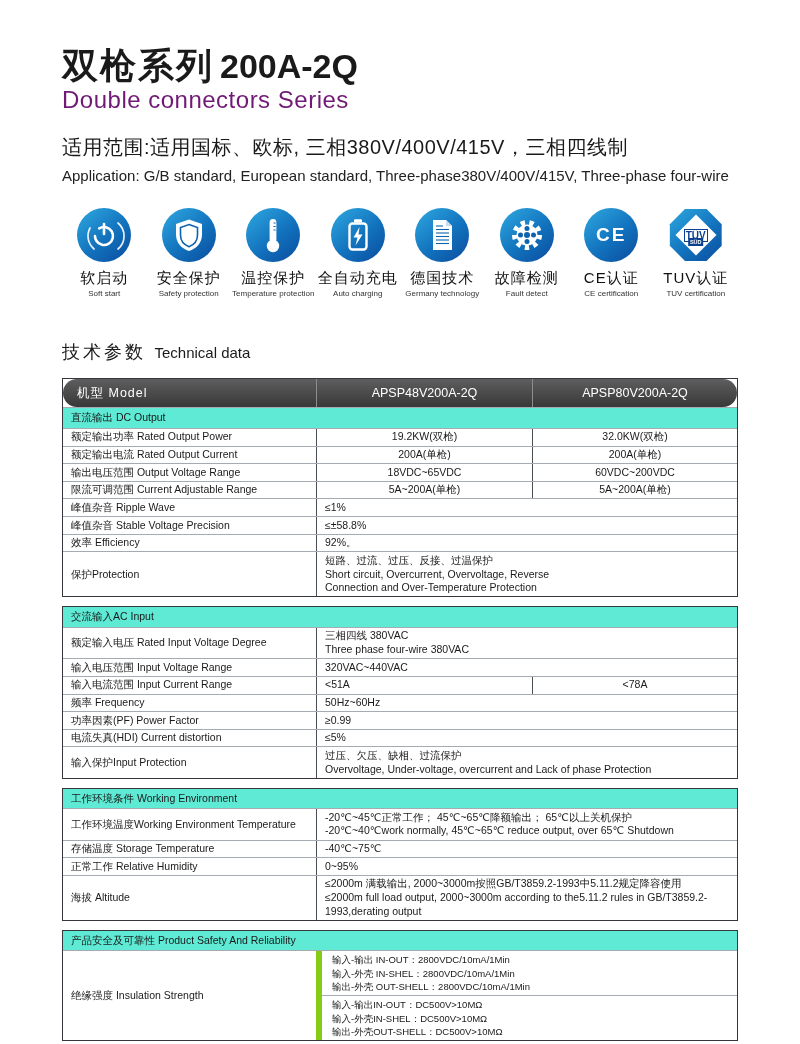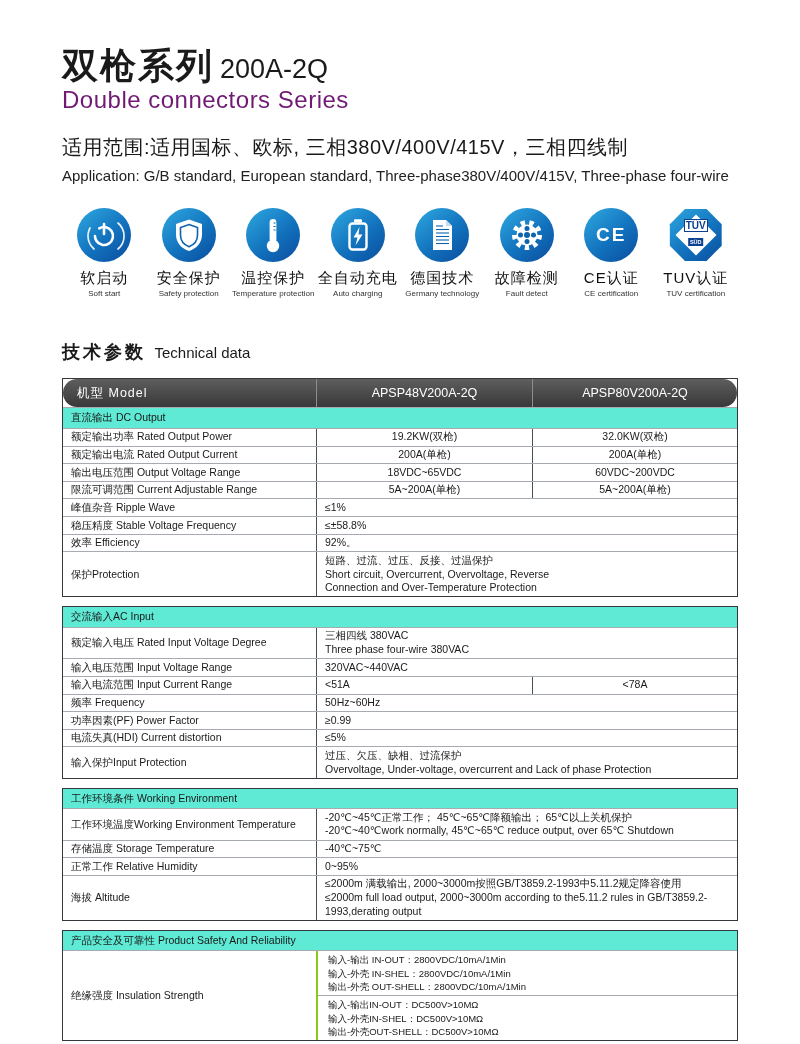--- a/index.html
+++ b/index.html
@@ -2,69 +2,69 @@
 <html><head>
 <meta charset="utf-8">
 <style>
   html,body{margin:0;padding:0;background:#fff;}
   body{width:800px;min-height:1044px;font-family:"Liberation Sans","DejaVu Sans",sans-serif;color:#1a1a1a;}
   .page{width:800px;height:1044px;overflow:hidden;box-sizing:border-box;padding:48px 62px 0 62px;background:#fff;}
 
   
   .titlebar{line-height:1;}
   .t-cn{font-size:36px;font-weight:bold;letter-spacing:2px;}
-  .t-model{font-size:27px;font-weight:400;margin-left:6px;}
+  .t-model{font-size:34px;font-weight:700;margin-left:6px;}
   .t-en{font-size:24px;margin-top:2px;letter-spacing:0.5px;color:#701a75;}
   .app-cn{font-size:20px;margin-top:20px;letter-spacing:0.5px;}
   .app-en{font-size:15px;margin-top:6px;color:#222;}
 
   
   .features{display:flex;justify-content:space-between;margin-top:24px;}
   .feature{width:88px;text-align:center;}
   .ficon{width:54px;height:54px;border-radius:50%;margin:0 auto;
     background:linear-gradient(140deg,#2fa9e1 0%,#1272bd 55%,#0a4c9e 100%);
     display:flex;align-items:center;justify-content:center;}
   .ficon svg{display:block;}
   .fcn{font-size:15px;margin-top:7px;letter-spacing:1px;color:#111;}
   .fen{font-size:8px;margin-top:1px;color:#333;}
   .ce-txt{font-size:19px;font-weight:bold;color:#fff;letter-spacing:2px;}
   .tuv-oct{width:54px;height:54px;margin:0 auto;position:relative;
     background:linear-gradient(140deg,#2fa9e1 0%,#1272bd 55%,#0a4c9e 100%);
     clip-path:polygon(30% 2%,70% 2%,98% 30%,98% 70%,70% 98%,30% 98%,2% 70%,2% 30%);}
   .tuv-diamond{position:absolute;left:50%;top:50%;width:29px;height:29px;background:#fff;
     transform:translate(-50%,-50%) rotate(45deg);}
-  .tuv-txt{position:absolute;left:50%;top:11px;transform:translateX(-50%);
+  .tuv-txt{position:absolute;left:50%;top:21px;transform:translateX(-50%);
     font-size:10px;font-weight:bold;color:#0b3f8f;border:1.5px solid #0b3f8f;
     line-height:1.1;padding:0 1px;background:#fff;}
   .tuv-sub{position:absolute;left:50%;top:30px;transform:translateX(-50%);
     font-size:5.5px;font-weight:bold;color:#fff;background:#0b3f8f;padding:0 2px;line-height:1.5;}
 
   
   .tech-head{margin-top:42px;}
-  .th-cn{font-size:18px;font-weight:bold;letter-spacing:3px;}
+  .th-cn{font-size:18px;font-weight:normal;letter-spacing:3px;}
   .th-en{font-size:15px;margin-left:4px;}
 
   
   .tables{margin-top:14px;display:flex;flex-direction:column;gap:9px;}
   .tbl{border:1px solid #34383c;}
   .t-row{display:grid;grid-template-columns:253px 216px 205px;}
   .t-row + .t-row{border-top:1px solid #a6abb1;}
   .t-cell{padding:1.5px 8px;font-size:10.5px;line-height:1.3;display:flex;align-items:center;
     white-space:pre-line;min-height:14px;box-sizing:border-box;}
   .t-cell + .t-cell{border-left:1px solid #4a4f55;}
   .center{justify-content:center;text-align:center;}
   .left{justify-content:flex-start;text-align:left;}
   .spanv{grid-column:2 / 4;border-left:1px solid #4a4f55;}
   .model-head{background:linear-gradient(#5e5e5e,#383838);color:#fff;border-radius:14px;}
   .model-head .t-cell{font-size:12.5px;padding:6px 8px;min-height:16px;}
   .model-head .mh-label{padding-left:14px;letter-spacing:1px;}
   .model-head .t-cell + .t-cell{border-left:1px solid #8d8d8d;}
   .sec-row{background:#5eead4;}
   .sec-row .t-cell{padding:3px 8px;}
-  .stack-wrap{grid-column:2 / 4;border-left:2px solid #84cc16;display:flex;flex-direction:column;padding:0;}
+  .stack-wrap{grid-column:2 / 4;border-left:6px solid #84cc16;display:flex;flex-direction:column;padding:0;}
   .stack-item{padding:2px 10px;white-space:pre-line;font-size:9.5px;line-height:1.4;}
   .stack-item + .stack-item{border-top:1px solid #a6abb1;}
 </style>
 </head>
 <body>
 
 <div class="page">
 
   <div class="titlebar">
     <span class="t-cn">双枪系列</span><span class="t-model">200A-2Q</span>
@@ -218,21 +218,21 @@
         <div class="t-row">
           <div class="t-cell left">限流可调范围 Current Adjustable Range</div>
           <div class="t-cell center">5A~200A(单枪)</div>
           <div class="t-cell center">5A~200A(单枪)</div>
         </div>
         <div class="t-row">
           <div class="t-cell left">峰值杂音 Ripple Wave</div>
           <div class="t-cell spanv left">≤1%</div>
         </div>
         <div class="t-row">
-          <div class="t-cell left">稳压精度 Stable Voltage Frequency</div>
+          <div class="t-cell left">峰值杂音 Stable Voltage Precision</div>
           <div class="t-cell spanv left">≤±58.8%</div>
         </div>
         <div class="t-row">
           <div class="t-cell left">效率 Efficiency</div>
           <div class="t-cell spanv left">92%。</div>
         </div>
         <div class="t-row">
           <div class="t-cell left">保护Protection</div>
           <div class="t-cell spanv left">短路、过流、过压、反接、过温保护
 Short circuit,  Overcurrent, Overvoltage, Reverse

